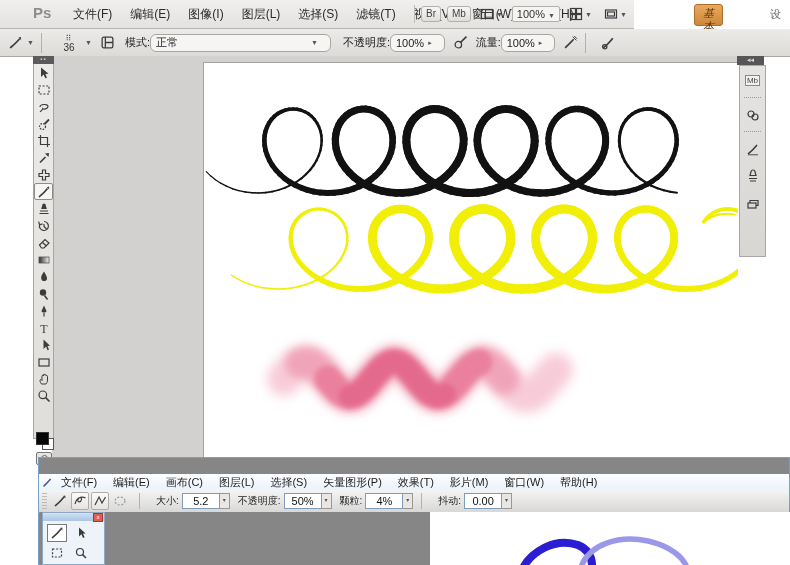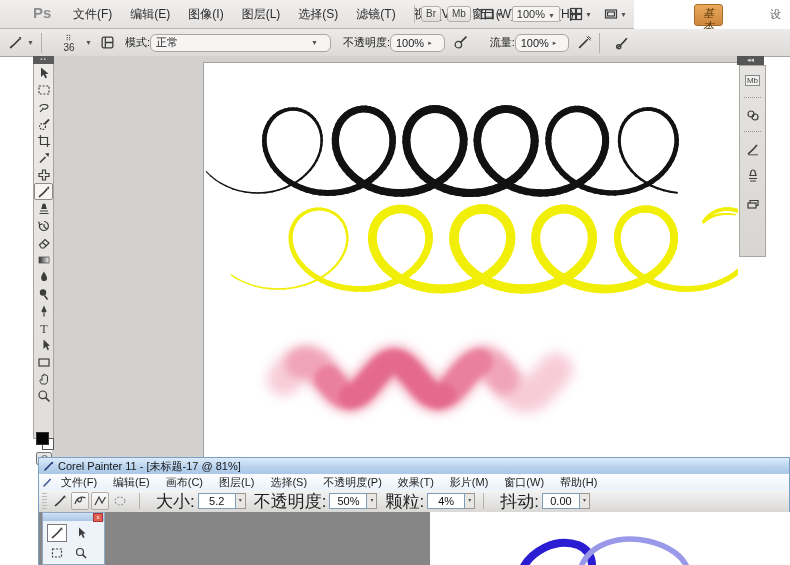--- a/index.html
+++ b/index.html
@@ -80,21 +80,21 @@
     display:flex;align-items:center;}
   #cp-menubar span{font-size:11px;color:#1c1c1c;padding:0 8px;}
   #cp-propbar{left:0;top:32px;width:100%;height:22px;
     background:linear-gradient(#f4f4f4,#d9d8d6);border-bottom:1px solid #9d9a97;
     display:flex;align-items:center;}
   .grip{width:5px;height:16px;margin:0 4px 0 3px;
     background:repeating-linear-gradient(#bbb 0 1px,transparent 1px 3px);}
   .cp-btn{width:16px;height:16px;border:1px solid #b0ada9;border-radius:2px;margin-right:2px;
     background:linear-gradient(#fbfbfb,#e6e4e1);display:flex;align-items:center;justify-content:center;}
   .cp-btn.flat{border-color:transparent;background:transparent;}
-  .cp-label{font-size:17px;color:#1d1d1d;margin:0 3px 0 8px;}
+  .cp-label{font-size:10px;color:#1d1d1d;margin:0 3px 0 8px;}
   .cp-field{width:36px;height:14px;border:1px solid #7f9db9;background:#fff;font-size:11px;
     color:#111;text-align:center;line-height:14px;}
   .cp-step{width:9px;height:14px;border:1px solid #9a9794;border-left:none;background:#e9e7e4;
     font-size:6px;color:#555;text-align:center;line-height:13px;}
   .cp-sep{width:1px;height:16px;background:#b5b2ae;margin:0 8px;}
   
   #cp-content{left:1px;top:54px;width:750px;height:53px;background:#868686;overflow:hidden;}
   #cp-canvas{left:390px;top:0;width:360px;height:53px;background:#ffffff;}
   #cp-toolbox{left:2px;top:0;width:63px;height:53px;background:#eef3f9;
     border:1px solid #8fa9c4;box-sizing:border-box;}
@@ -187,21 +187,21 @@
   <div class="opt-field">
     <span>100%</span>
     <span class="caret">▸</span>
   </div>
   <div class="grp">
     <svg class="ti2" viewBox="0 0 14 14">
         <circle cx="5" cy="9" r="3"></circle>
         <path d="M7 7 L12.5 1.5" stroke-width="1.6"></path>
       </svg>
   </div>
-  <span class="opt-label" style="margin-left:22px">流量:</span>
+  <span class="opt-label" style="margin-left:8px">流量:</span>
   <div class="opt-field">
     <span>100%</span>
     <span class="caret">▸</span>
   </div>
   <div class="grp">
     <svg class="ti2" viewBox="0 0 14 14">
         <path d="M2 12 C5 9 7 7 10 4" stroke-width="1.5"></path>
         <path d="M9 1.5 L12.5 5 M10.5 1 L13 3.5" stroke-width="0.9"></path>
       </svg>
   </div>
@@ -1018,37 +1018,30 @@
     </div>
   <div class="dock-btn">
       <svg class="ti" viewBox="0 0 14 14">
         <rect x="2" y="7" width="8" height="5"></rect>
         <path d="M4 7 V4.5 H12 V9.5 H10"></path>
       </svg>
     </div>
 </div>
 
 <div class="abs" id="cp-window">
-  <div class="abs" id="cp-titlebar">
-    <svg class="cp-appicon" viewBox="0 0 14 14">
-        <path d="M2 12 C5 9 7 7 11 2.5" stroke="#27357a" stroke-width="2" fill="none"></path>
-        <path d="M10 1.5 L13 4.5 L12.5 1 Z" fill="#27357a"></path>
-      </svg>
-    <span class="t">Corel Painter 11 - [未标题-17 @ 81%]</span>
-  </div>
   <div class="abs" id="cp-menubar">
     <svg class="cp-appicon" viewBox="0 0 14 14" style="margin-left:3px">
         <path d="M2 12 C5 9 7 7 11 2.5" stroke="#4a5a9a" stroke-width="2" fill="none"></path>
       </svg>
     <span>文件(F)</span>
     <span>编辑(E)</span>
     <span>画布(C)</span>
     <span>图层(L)</span>
     <span>选择(S)</span>
-    <span>不透明度(P)</span>
+    <span>矢量图形(P)</span>
     <span>效果(T)</span>
     <span>影片(M)</span>
     <span>窗口(W)</span>
     <span>帮助(H)</span>
   </div>
   <div class="abs" id="cp-propbar">
     <div class="grip"></div>
     <div class="cp-btn flat">
         <svg class="ti" viewBox="0 0 14 14">
           <path d="M2 12 C5 9.5 7 8 11 3" stroke-width="1.6"></path>

